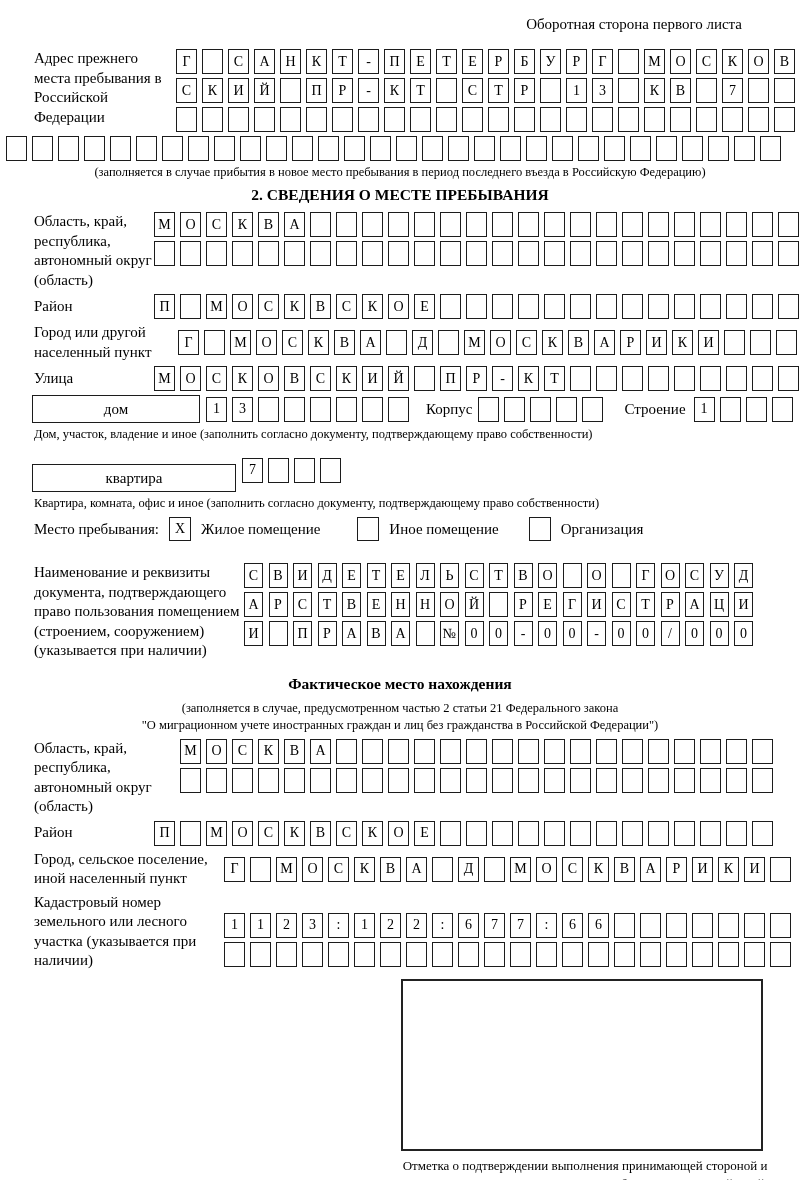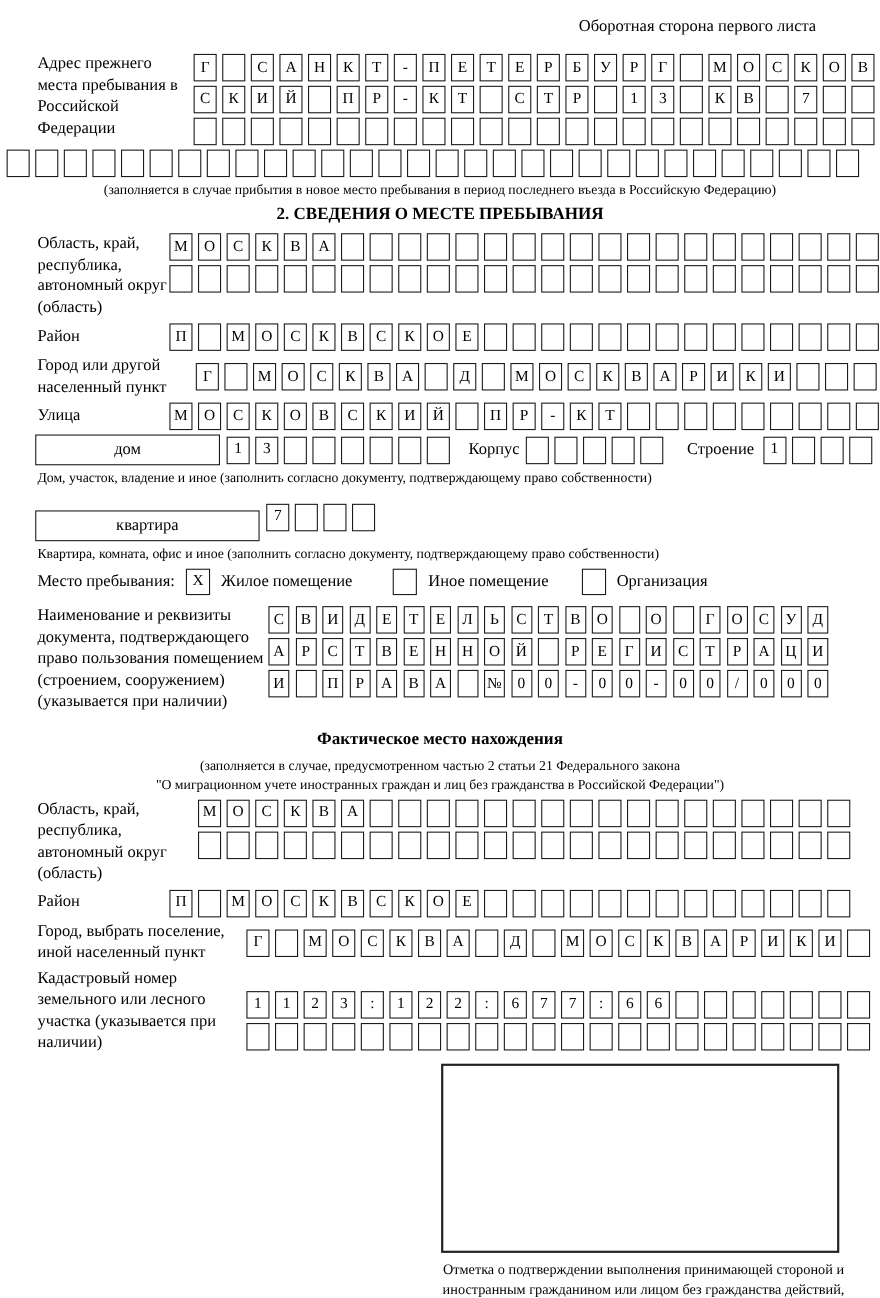--- a/index.html
+++ b/index.html
@@ -381,21 +381,21 @@
     <div class="opt" style="margin-left:26px;padding-left:11px;">
       <span class="cbx"></span>
       <span class="ol">Иное помещение</span>
     </div>
     <div class="opt" style="margin-left:30px;">
       <span class="cbx"></span>
       <span class="ol">Организация</span>
     </div>
   </div>
 
-  <div class="frow" style="margin-top:10px;font-family:Liberation Serif, serif;">
+  <div class="frow" style="margin-top:22px;font-family:Liberation Serif, serif;">
     <div class="lbl" style="width:238px;">Наименование и реквизиты документа, подтверждающего право пользования помещением (строением, сооружением) (указывается при наличии)</div>
     <div style="flex:1;" class="tight">
       <div class="boxes rowgap">
           <span class="cell">С</span>
           <span class="cell">В</span>
           <span class="cell">И</span>
           <span class="cell">Д</span>
           <span class="cell">Е</span>
           <span class="cell">Т</span>
           <span class="cell">Е</span>
@@ -547,21 +547,21 @@
         <span class="cell"></span>
         <span class="cell"></span>
         <span class="cell"></span>
         <span class="cell"></span>
         <span class="cell"></span>
         <span class="cell"></span>
       </div>
   </div>
 
   <div class="frow center">
-    <div class="lbl" style="width:218px;">Город, выбрать поселение, иной населенный пункт</div>
+    <div class="lbl" style="width:218px;">Город, сельское поселение, иной населенный пункт</div>
     <div class="boxes">
         <span class="cell">Г</span>
         <span class="cell"></span>
         <span class="cell">М</span>
         <span class="cell">О</span>
         <span class="cell">С</span>
         <span class="cell">К</span>
         <span class="cell">В</span>
         <span class="cell">А</span>
         <span class="cell"></span>

